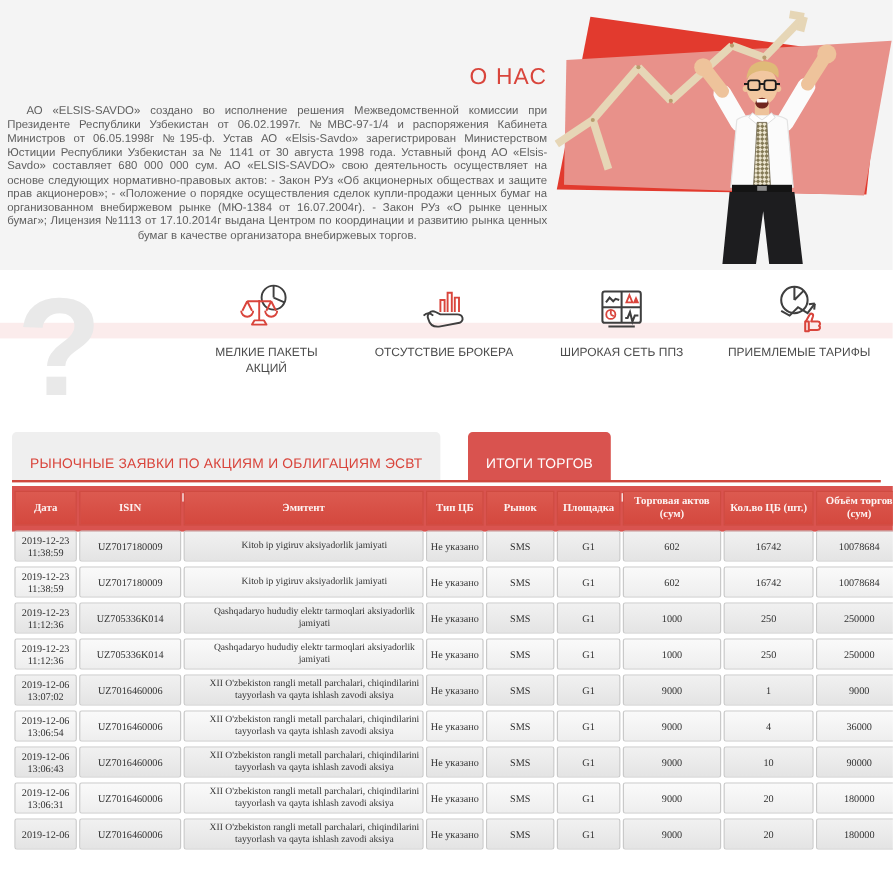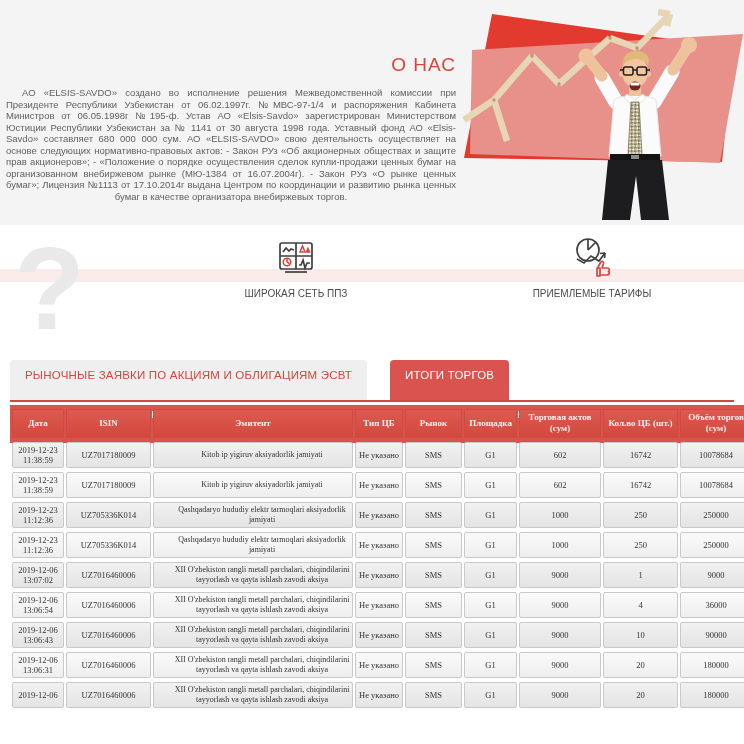--- a/index.html
+++ b/index.html
@@ -26,21 +26,21 @@
   .why-title { position:absolute; left:40px; top:22px; margin:0; font-size:27px;
     font-weight:400; color:#d9453c; line-height:1.12; white-space:pre-line; }
   .features { position:absolute; left:148px; top:10px; width:592px; display:flex; }
   .feature { flex:1; text-align:center; }
   .ficon svg { width:46px; height:46px; }
   .flabel { font-size:10px; color:#4c4c4c; margin-top:2px; line-height:1.3; white-space:pre-line; }
 
   
   .trading { width:724px; margin:0 auto; }
   .tabs { display:flex; border-bottom:2px solid #d0483e; margin-top:2px; }
-  .tab { height:40px; line-height:30px; padding:0 15px; font-size:11.5px;
+  .tab { height:40px; line-height:30px; padding:12px 15px; font-size:11.5px;
     border-radius:4px 4px 0 0; background:#efefef; color:#d9453c; cursor:pointer;
     letter-spacing:0.2px; white-space:nowrap; }
   .tab.active { background:#d9534f; color:#fff; margin-left:23px; }
   .search { display:block; width:724px; height:20px; margin-top:5px; background:#e9e9e9;
     border:0; border-radius:3px; padding:0 12px; font-size:10px; color:#666; outline:none; }
   .search::placeholder { color:#8d8d8d; }
 
   table.results { margin-top:3px; width:724px; table-layout:fixed;
     border-collapse:separate; border-spacing:2px 4px;
     background:linear-gradient(#d9534f,#d9534f) no-repeat 0 0 / 100% 38px;
@@ -130,20 +130,45 @@
       <rect x="169" y="147" width="8" height="4" fill="#8c8c8c"></rect>
       <path d="M146,152 L200,152 L207,212 L179,212 L174,168 L168,212 L140,212 Z" fill="#1d1d1f"></path>
     </svg>
   </div>
 </div>
 
 <div class="why">
   <div class="pink-band"></div>
   <div class="qmark">?</div>
   <div class="features">
+      <div class="feature"><span class="ficon"><svg viewBox="0 0 46 46">
+            <g fill="none" stroke="#3f3f3f" stroke-width="1.6">
+              <circle cx="29" cy="13" r="10"></circle>
+              <path d="M29,13 L29,3 M29,13 L38,17"></path>
+            </g>
+            <g fill="none" stroke="#d9453c" stroke-width="1.6" stroke-linejoin="round">
+              <path d="M17,15 L17,32"></path>
+              <path d="M7,16 L27,16"></path>
+              <path d="M7,16 L3,24 M7,16 L11,24 M2,24 A5 5 0 0 0 12,24"></path>
+              <path d="M27,16 L23,24 M27,16 L31,24 M22,24 A5 5 0 0 0 32,24"></path>
+              <path d="M13,32 L21,32 L23,35.5 L11,35.5 Z"></path>
+            </g>
+          </svg></span><div class="flabel">МЕЛКИЕ ПАКЕТЫ
+АКЦИЙ</div></div>
+      <div class="feature"><span class="ficon"><svg viewBox="0 0 46 46">
+            <g stroke="#d9453c" stroke-width="1.6" fill="none">
+              <path d="M20,25 L20,15 L23.5,15 L23.5,25"></path>
+              <path d="M26,25 L26,9 L29.5,9 L29.5,25"></path>
+              <path d="M32,25 L32,13 L35.5,13 L35.5,25"></path>
+            </g>
+            <g stroke="#3f3f3f" stroke-width="1.6" fill="none" stroke-linejoin="round">
+              <path d="M10,31 C8,27 12,23 16,25 L20,27 L34,27 C39,27 40,32 36,34 L20,37 C14,38 11,35 10,31 Z"></path>
+              <path d="M6,28 C9,25 12,26 14,28"></path>
+            </g>
+          </svg></span><div class="flabel">ОТСУТСТВИЕ БРОКЕРА</div></div>
       <div class="feature"><span class="ficon"><svg viewBox="0 0 46 46">
             <g stroke="#3f3f3f" stroke-width="1.7" fill="none">
               <rect x="7" y="8" width="32" height="26" rx="2"></rect>
               <path d="M23,8 L23,34 M7,21 L39,21"></path>
               <path d="M10,17 l3,-4 3,3 2,-2 3,1"></path>
               <path d="M26,30 l2,0 2,-5 2,8 2,-5 3,0"></path>
               <path d="M12,37 L34,37"></path>
             </g>
             <g stroke="#d9453c" stroke-width="1.5" fill="none">
               <path d="M27,17 L29.5,11 L32,17 Z"></path>

